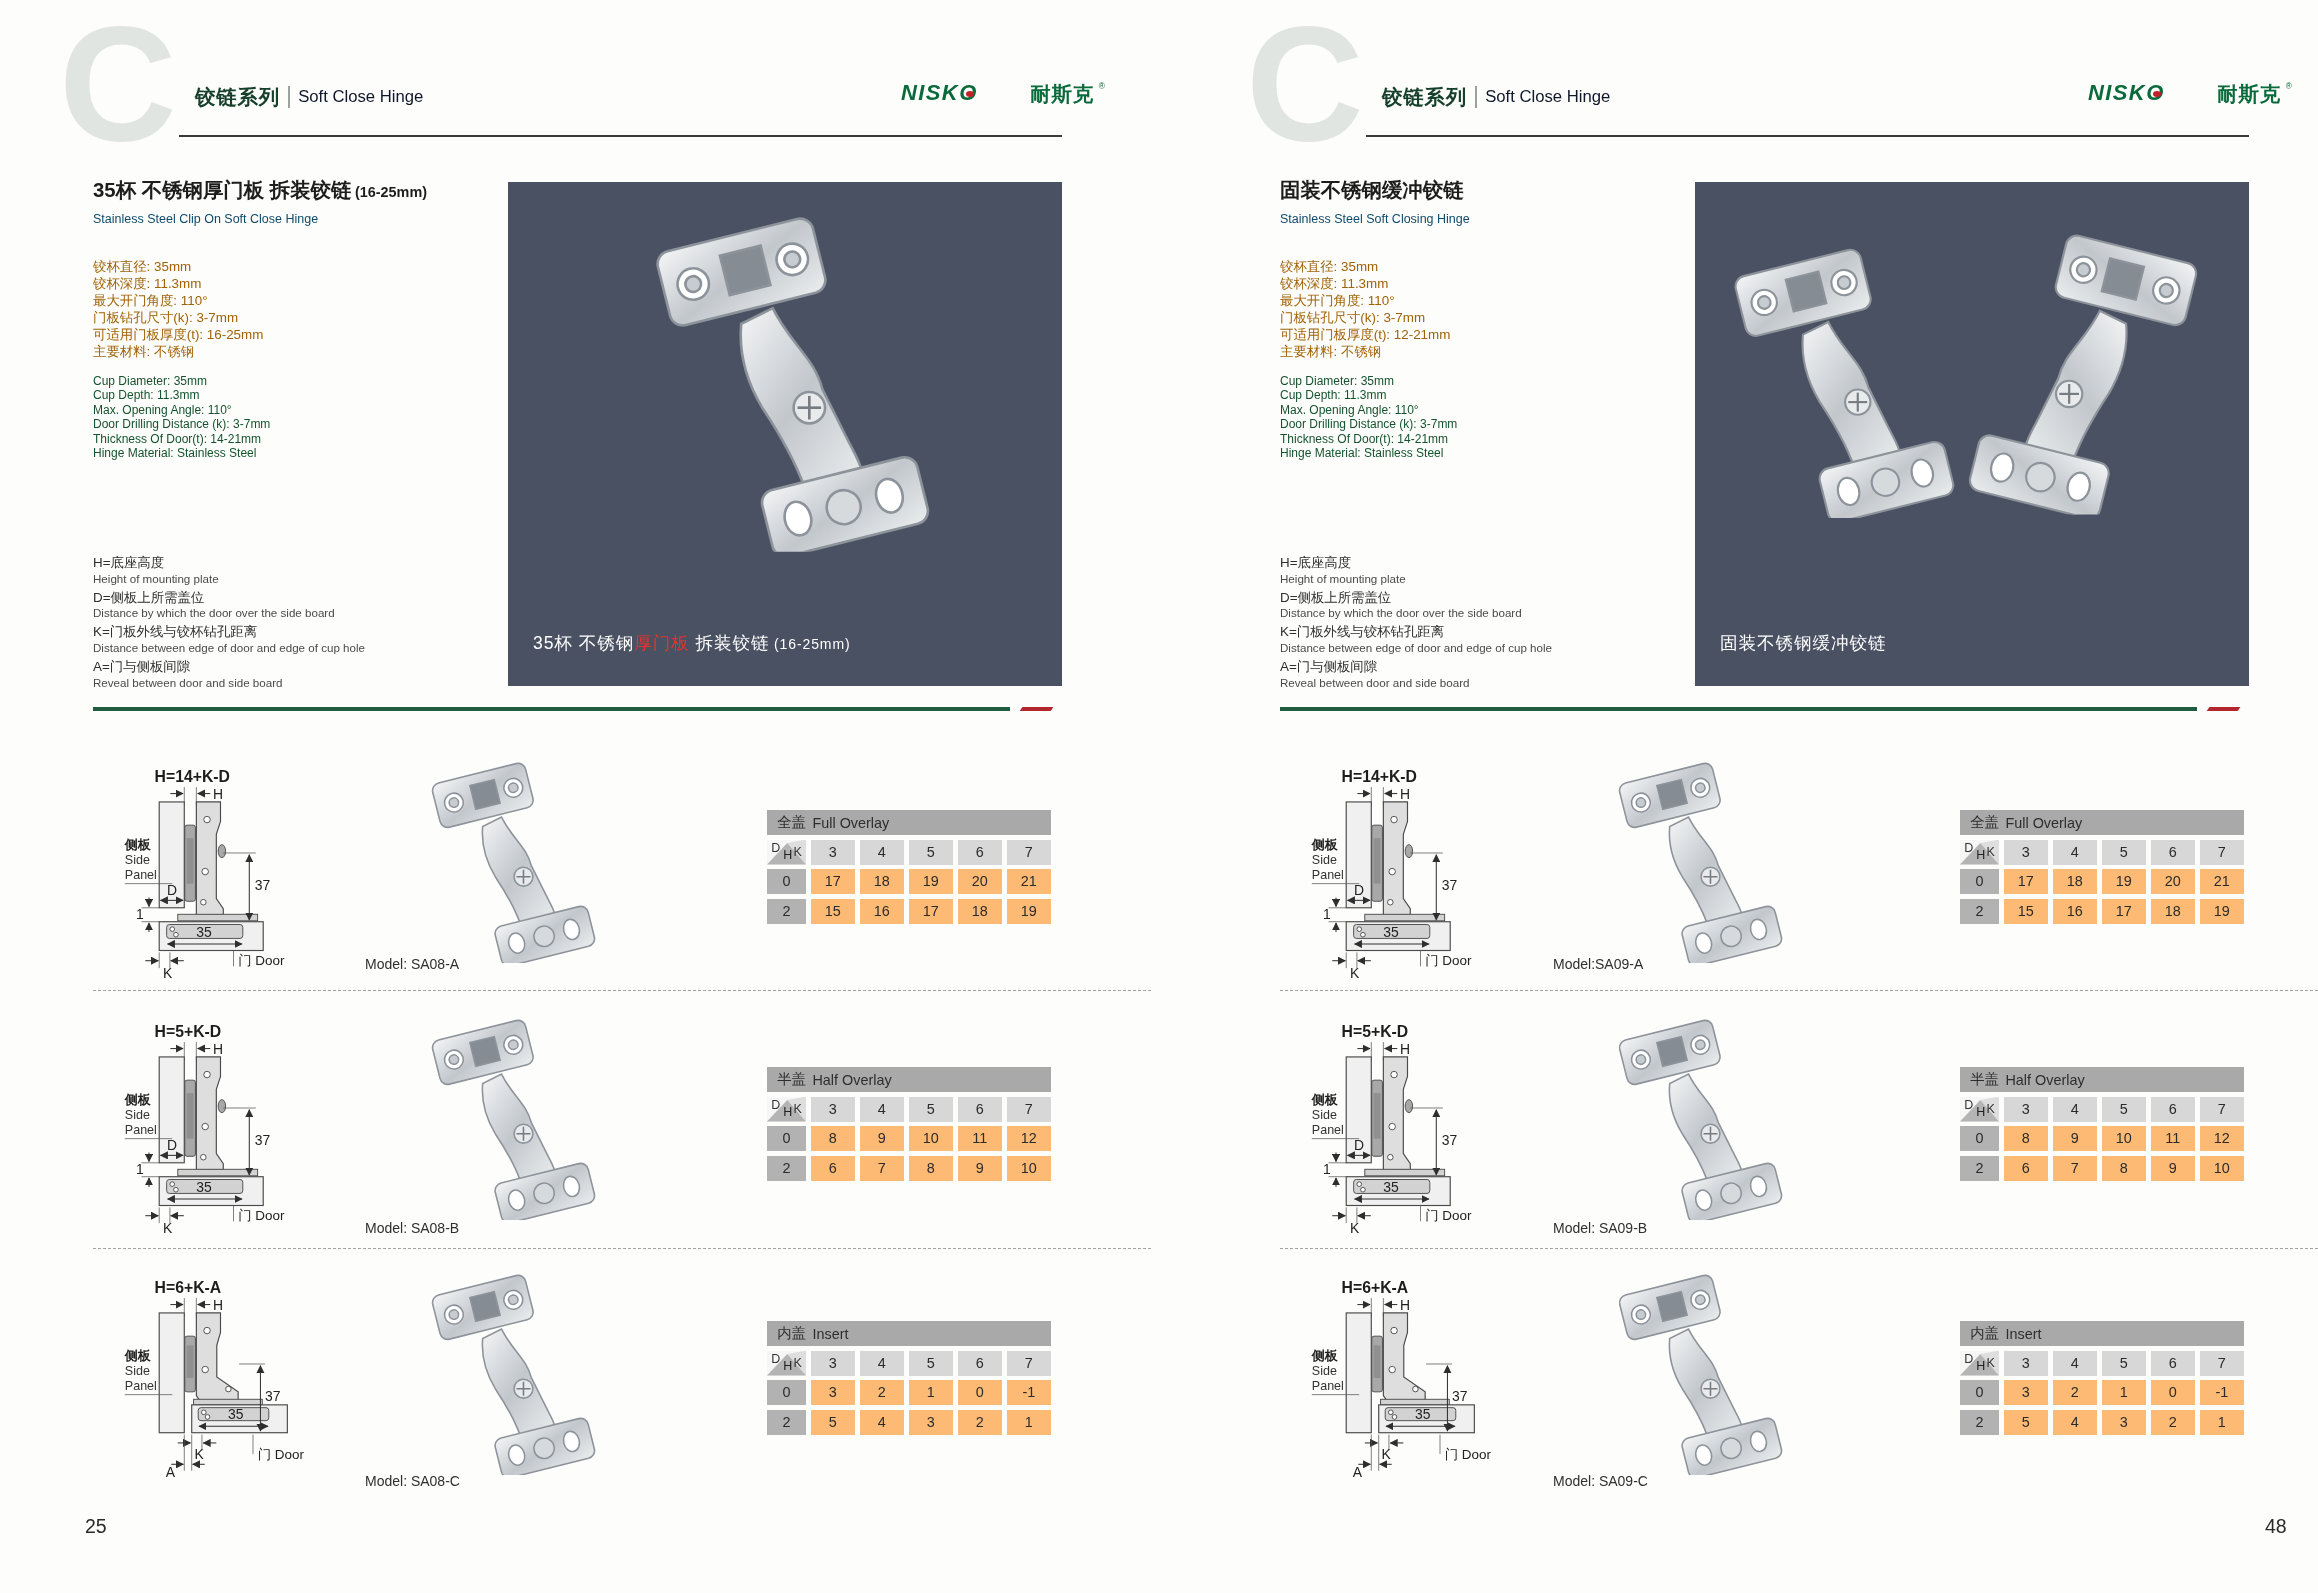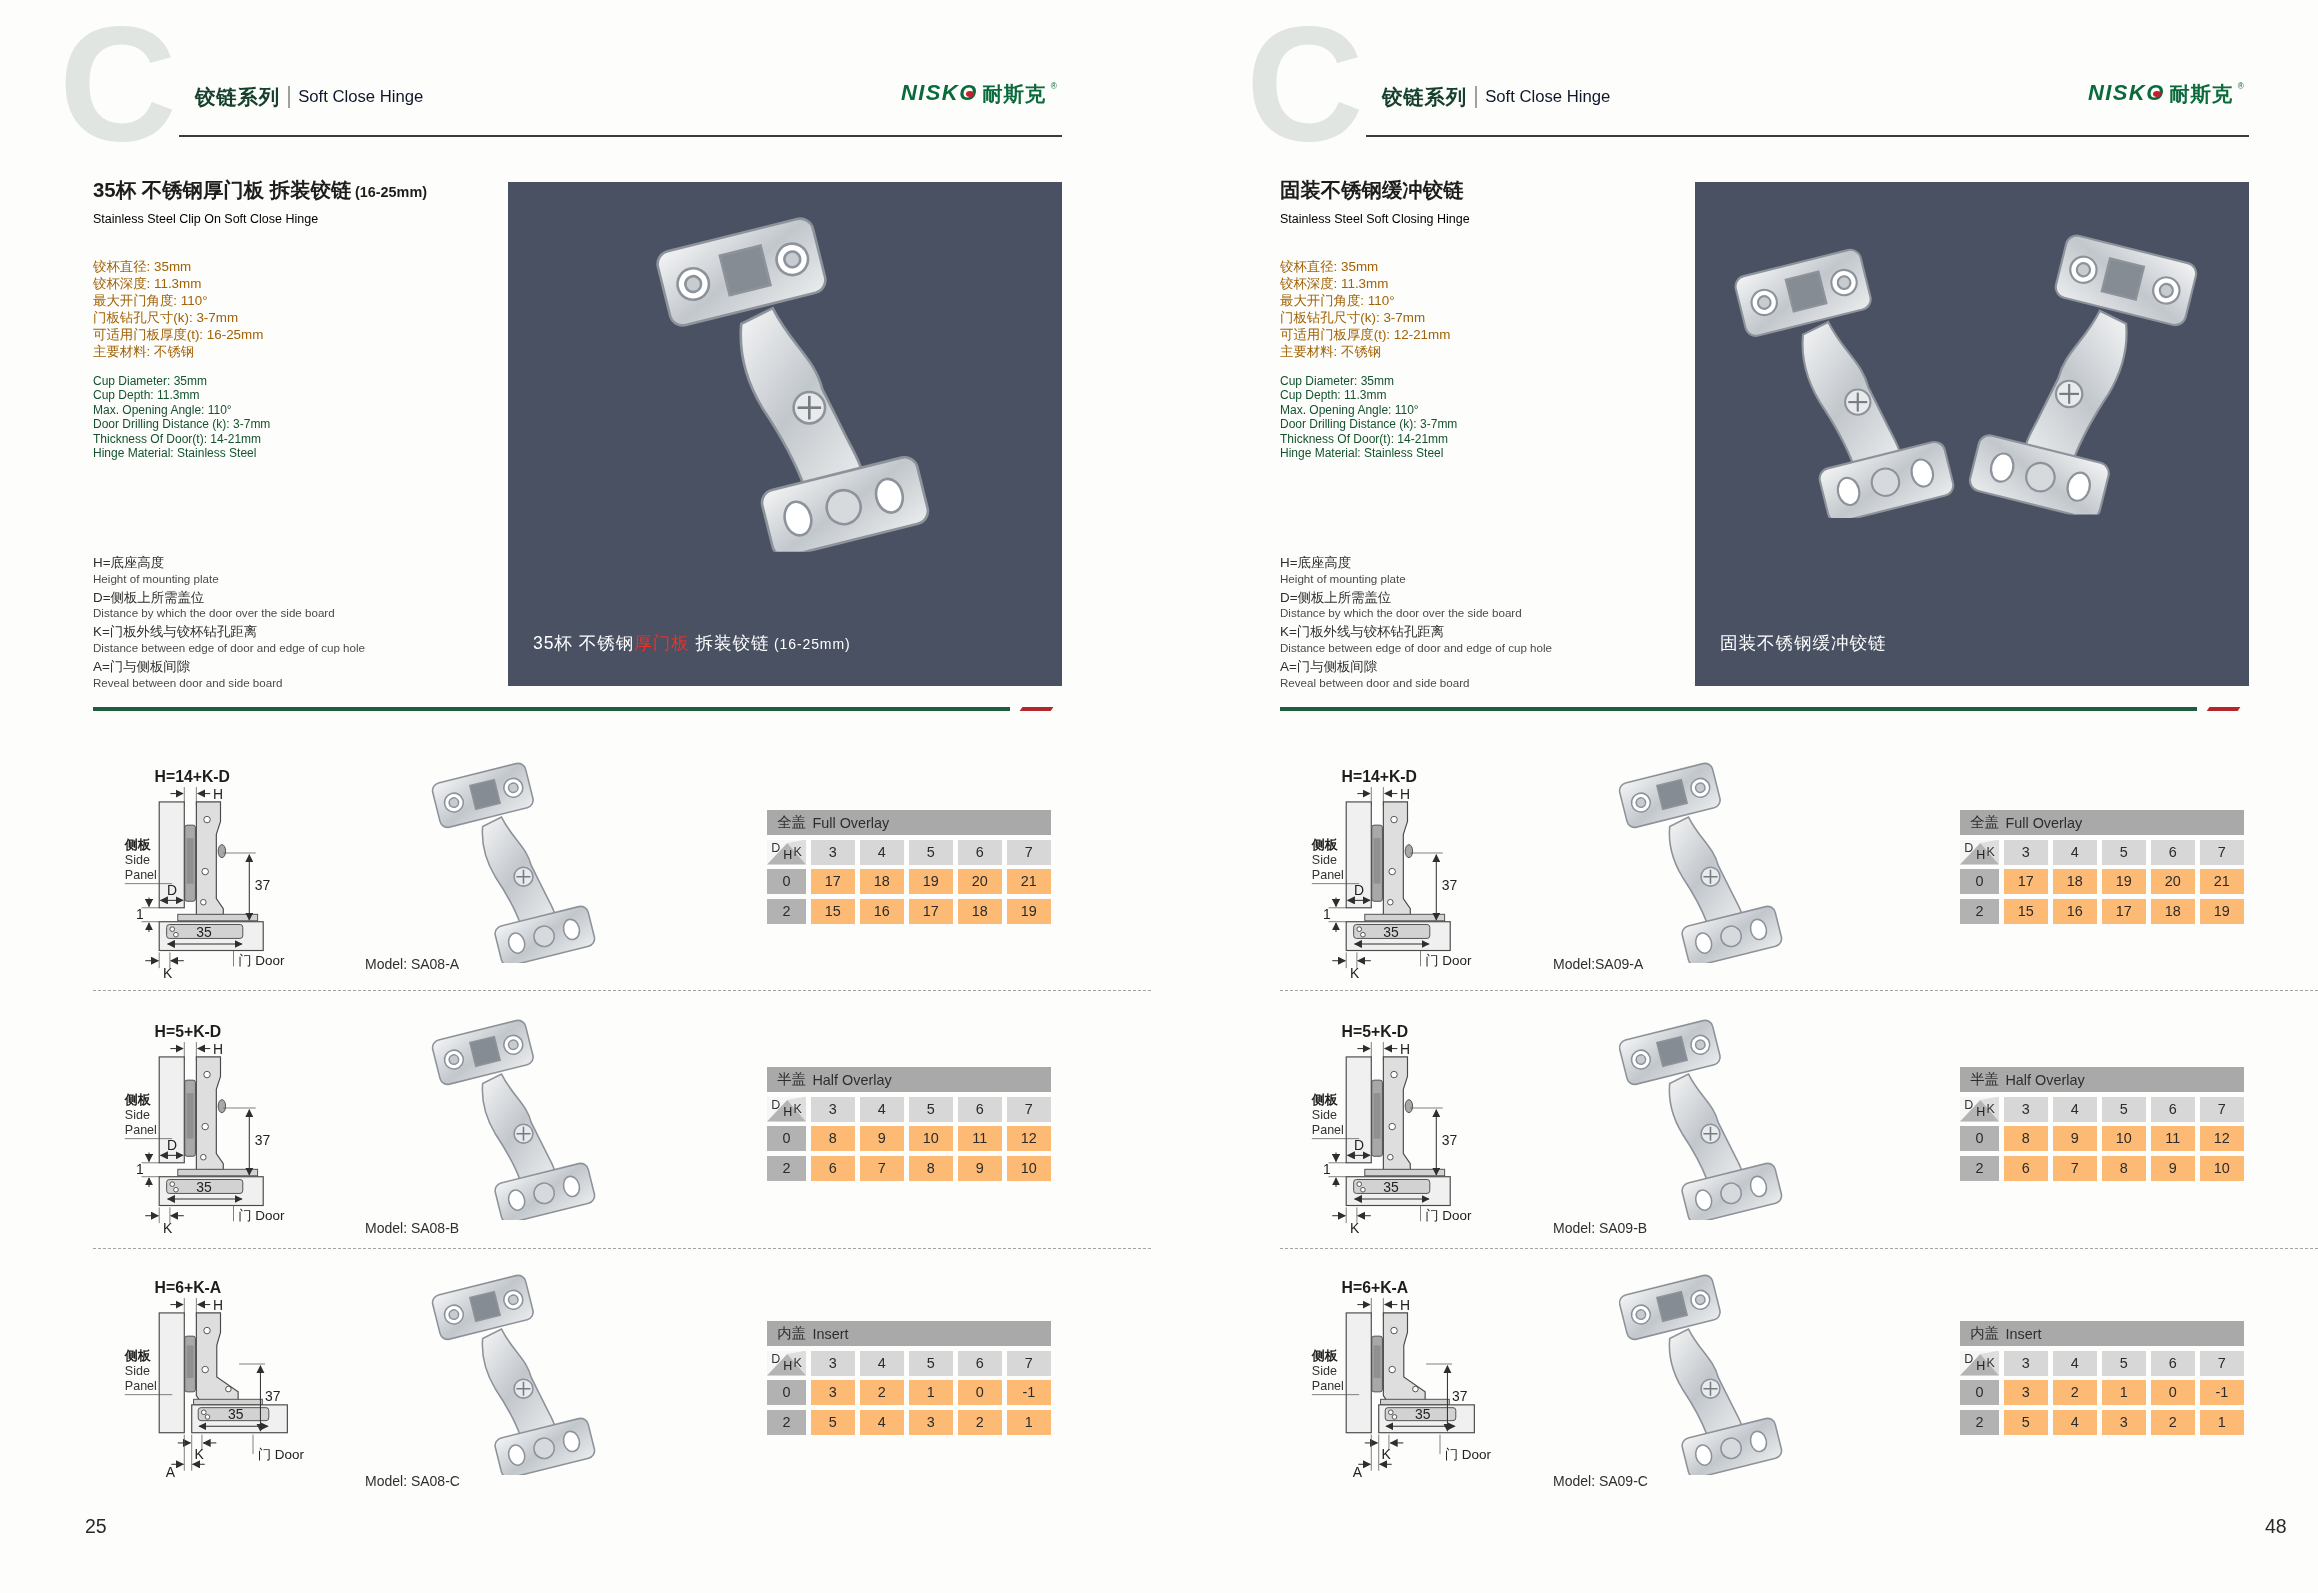--- a/index.html
+++ b/index.html
@@ -8,26 +8,26 @@
   
   .cmark{position:absolute;font-size:163px;font-weight:bold;color:#e0e5e2;line-height:0.8;}
   .hrow{position:absolute;display:flex;align-items:center;gap:8.3px;height:28px;}
   .series-cn{font-size:20.4px;font-weight:bold;color:#16402c;letter-spacing:0.9px;}
   .hsep{width:1.4px;height:21.3px;background:#9aa39e;}
   .series-en{font-size:16.7px;color:#0f172a;}
   .hline{position:absolute;height:2.3px;background:#3b3b3b;}
   .logo{position:absolute;display:flex;align-items:flex-start;gap:4.6px;}
   .logo-en{font-size:22px;font-weight:800;font-style:italic;color:#0b6a3c;letter-spacing:1.4px;position:relative;}
   .logo-dot{position:absolute;right:3.7px;top:11px;width:8px;height:6px;background:#c32027;border-radius:50%;}
-  .logo-cn{font-size:20.4px;font-weight:800;color:#0b6a3c;letter-spacing:0.9px;}
+  .logo-cn{font-size:20.4px;font-weight:800;color:#0b6a3c;letter-spacing:0.9px;margin-left:48px;}
   .logo-reg{font-size:8.3px;color:#0b6a3c;margin-top:0.9px;}
   
   .ptitle{position:absolute;font-size:20.4px;font-weight:bold;color:#1d1d1d;}
   .ptitle .tsize{font-size:14.4px;margin-left:3.7px;}
-  .psub{position:absolute;font-size:12.5px;color:#000000;}
+  .psub{position:absolute;font-size:12.5px;color:#0c4a6e;}
   .specs-cn{position:absolute;font-size:13.4px;line-height:17px;color:#a16207;}
   .specs-en{position:absolute;font-size:12px;line-height:14.4px;color:#14532d;}
   .legend{position:absolute;}
   .lg-cn{font-size:13.4px;line-height:16.7px;color:#2e2e2e;}
   .lg-en{font-size:11.6px;line-height:13.4px;color:#4a4a4a;margin-bottom:4.6px;}
   
   .photo{position:absolute;width:554px;height:504px;background:#4a5162;}
   .pcap{position:absolute;left:25px;bottom:31px;font-size:17.6px;color:#fff;letter-spacing:0.9px;}
   .pcap .red{color:#e3332e;margin-top:32px;}
   .pcap .psize{font-size:14px;margin-left:4.6px;}

